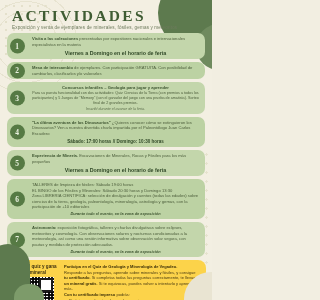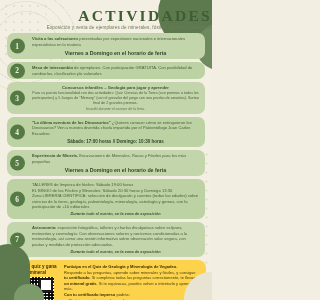--- a/index.html
+++ b/index.html
@@ -51,21 +51,21 @@
   .blob-bl2{
     position:absolute;left:14px;bottom:-18px;width:30px;height:34px;
     border-radius:14px;background:#7d9b6a;
   }
   .blob-br{
     position:absolute;right:-26px;bottom:-26px;width:54px;height:54px;
     border-radius:50%;background:#e9e4d2;
   }
 
   
-  .head{position:relative;padding:5px 0 0 12px;text-align:right;}
+  .head{position:relative;padding:5px 0 0 12px;text-align:left;}
   .title{
     font-family:"Liberation Serif", serif;
     font-weight:700;
     font-size:15.5px;
     letter-spacing:2.3px;
     color:#3f5c33;
     margin:3px 0 1px 0;
     line-height:1;
   }
   .subtitle{

